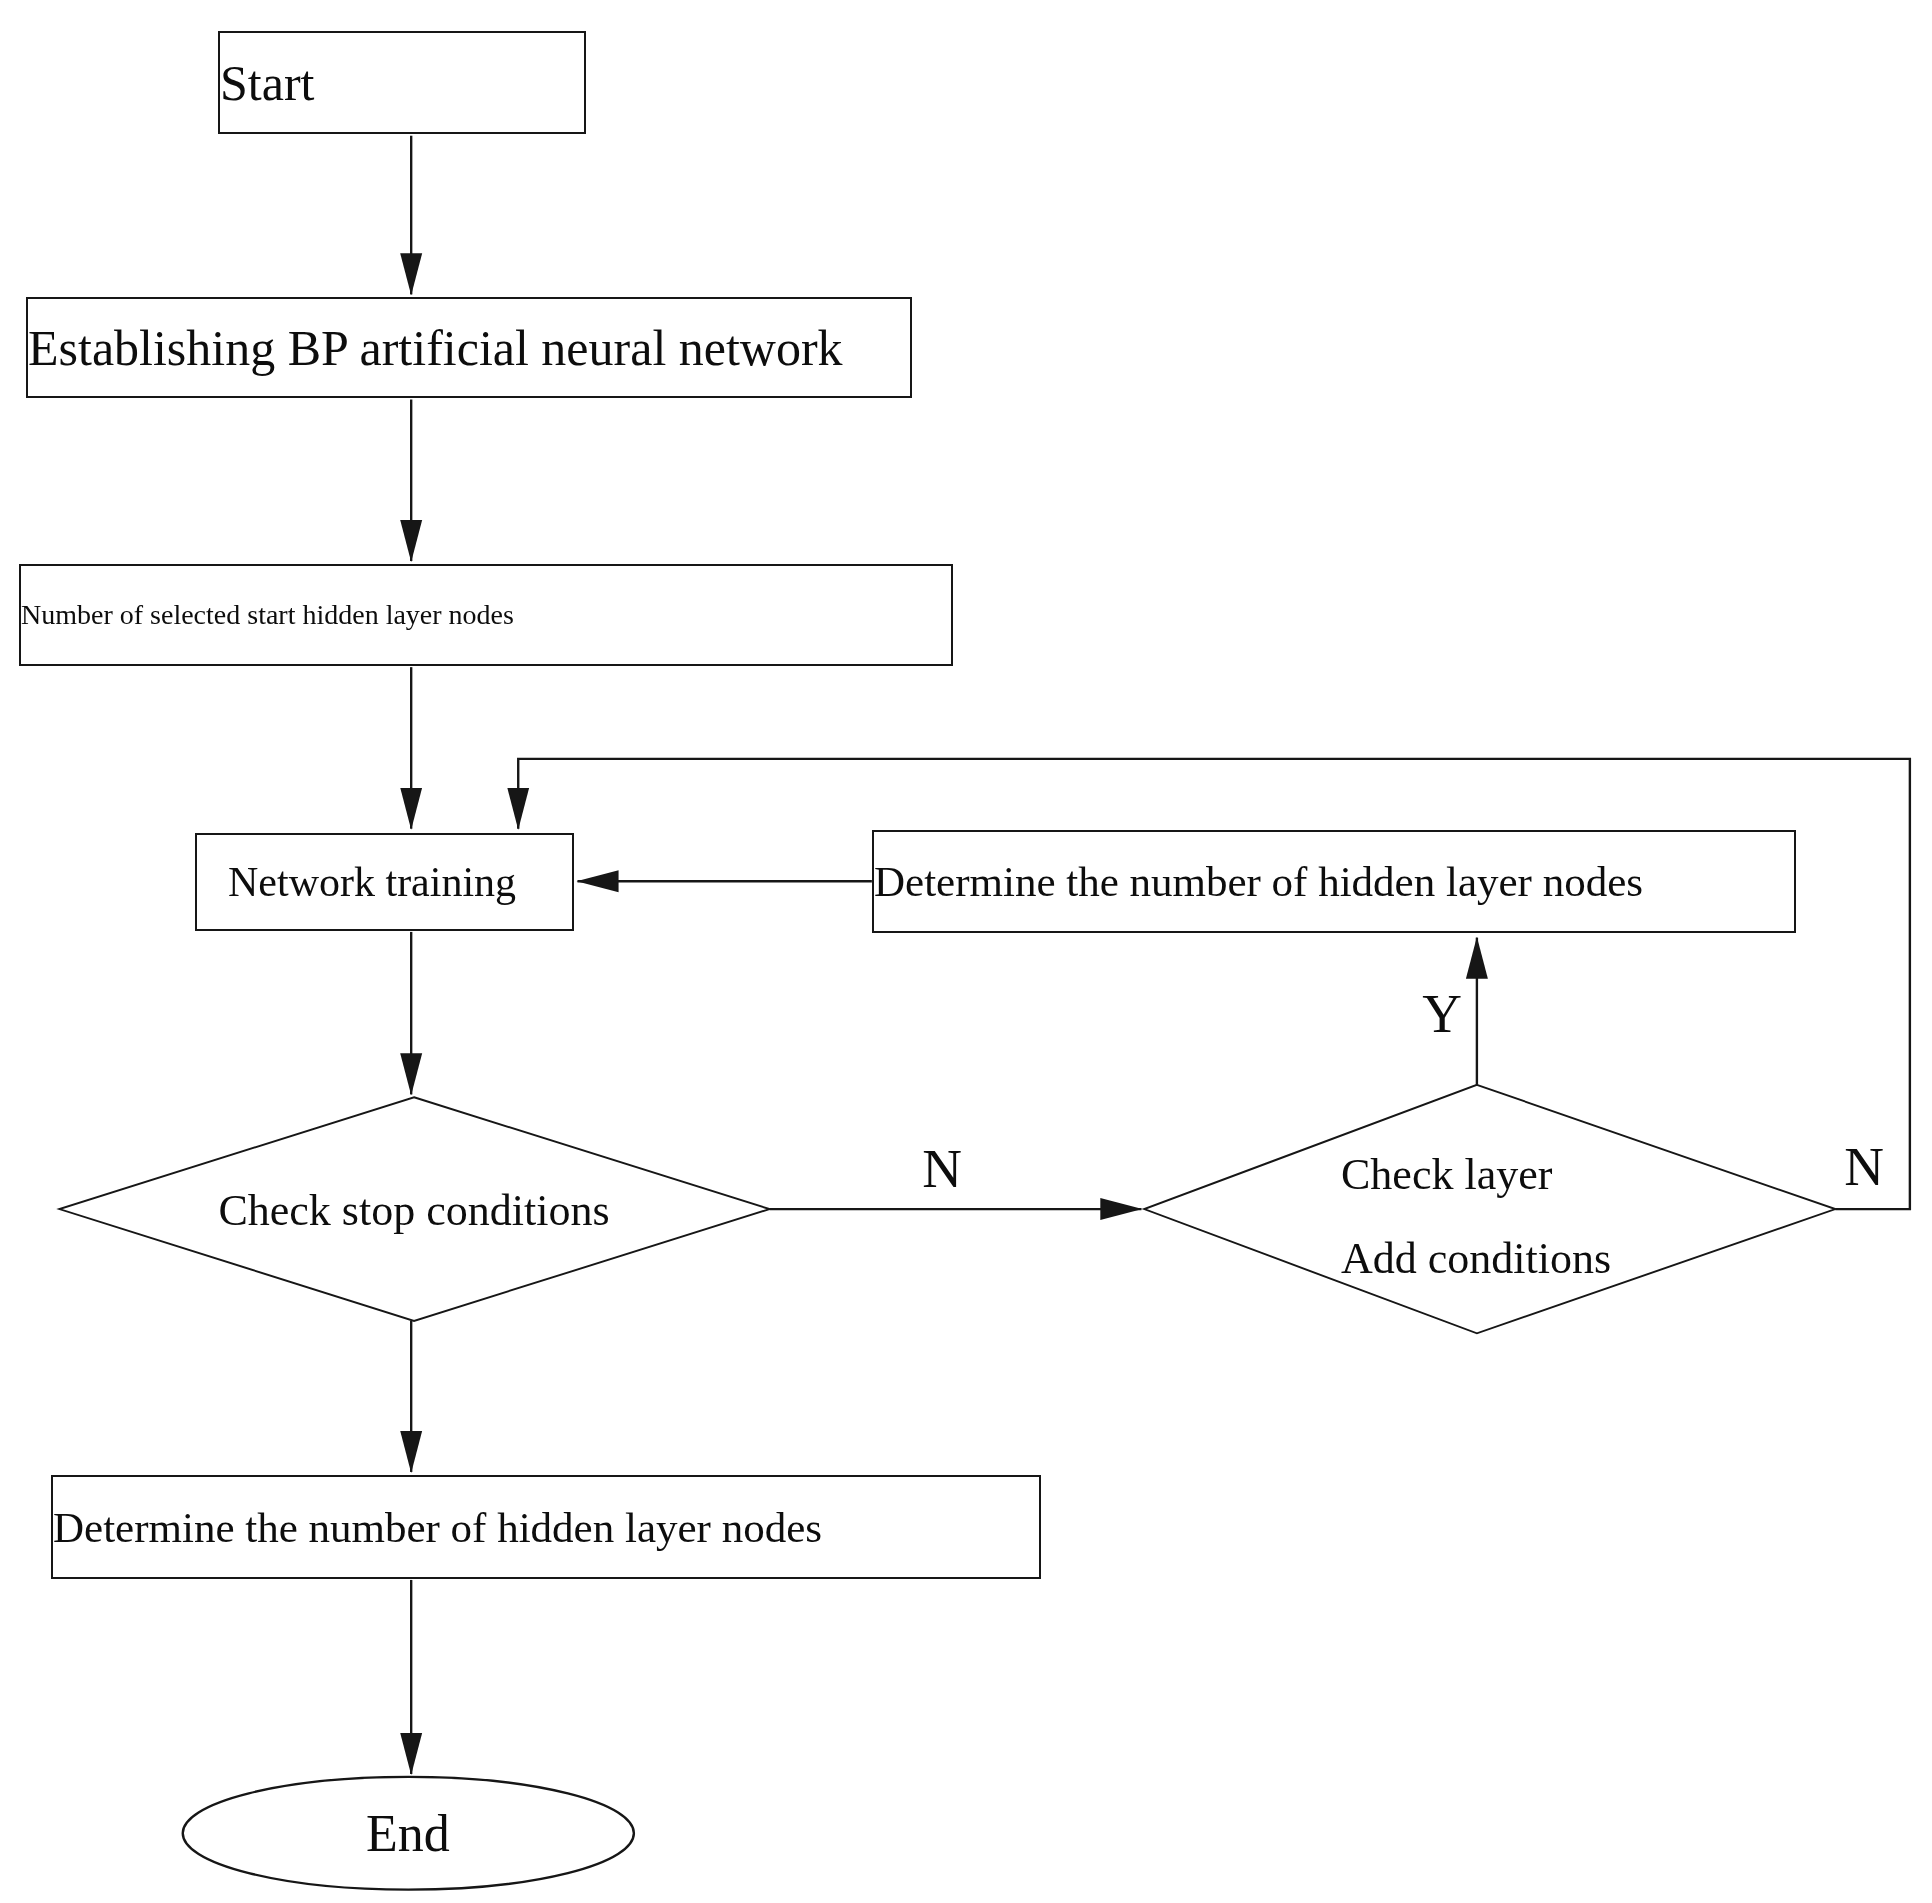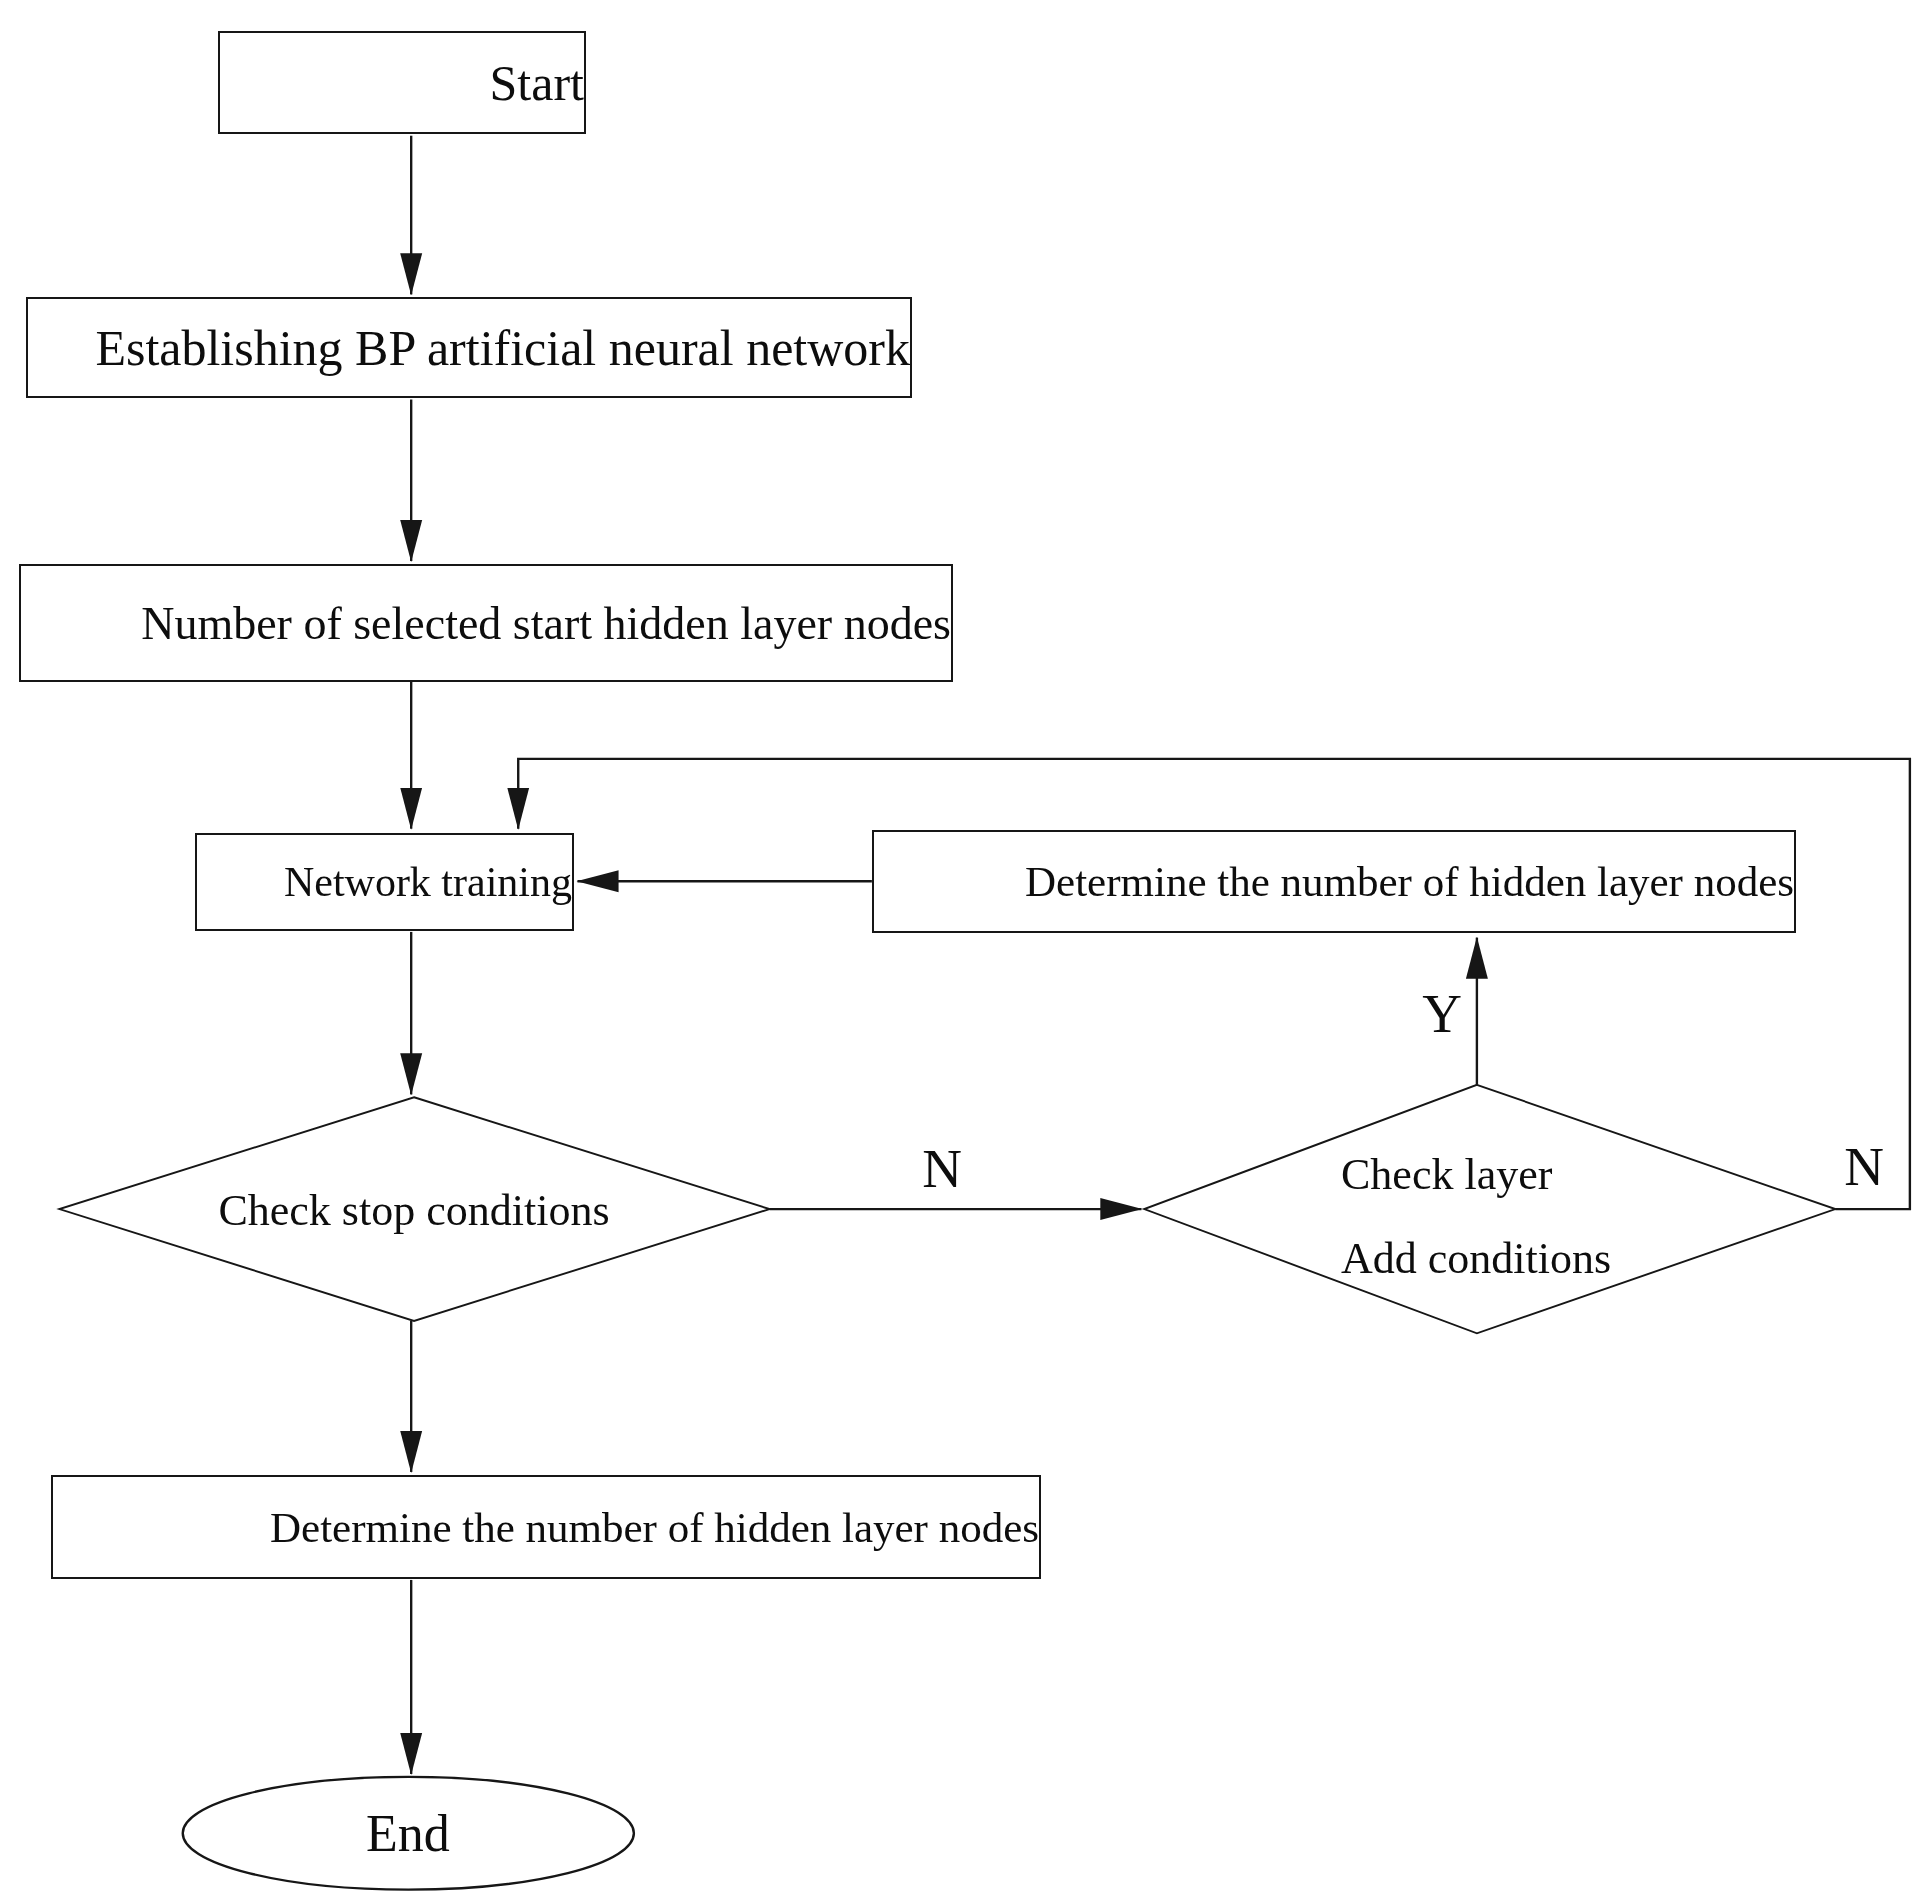--- a/index.html
+++ b/index.html
@@ -21,21 +21,21 @@
     width:1933px;
     height:1903px;
   }
   .node-box{
     position:absolute;
     box-sizing:border-box;
     border:2.9px solid #161616;
     background:#ffffff;
     display:flex;
     align-items:center;
-    justify-content:flex-end;
+    justify-content:flex-start;
     text-align:center;
     color:#0d0d0d;
   }
   .shape-label{
     position:absolute;
     display:flex;
     align-items:center;
     justify-content:center;
     text-align:center;
     color:#0d0d0d;
@@ -91,21 +91,21 @@
   </svg>
 
   <div class="node-box" style="left:218px; top:31px; width:368px; height:103px; font-size:50px;">
     <span>Start</span>
   </div>
 
   <div class="node-box" style="left:26px; top:297px; width:886px; height:101px; font-size:50px;">
     <span>Establishing BP artificial neural network</span>
   </div>
 
-  <div class="node-box" style="left:19px; top:564px; width:934px; height:118px; font-size:46px;">
+  <div class="node-box" style="left:19px; top:564px; width:934px; height:102px; font-size:28px;">
     <span>Number of selected start hidden layer nodes</span>
   </div>
 
   <div class="node-box" style="left:195px; top:833px; width:379px; height:98px; font-size:42px;padding-left:31px;">
     <span>Network training</span>
   </div>
 
   <div class="node-box" style="left:872px; top:830px; width:924px; height:103px; font-size:43px;">
     <span>Determine the number of hidden layer nodes</span>
   </div>

